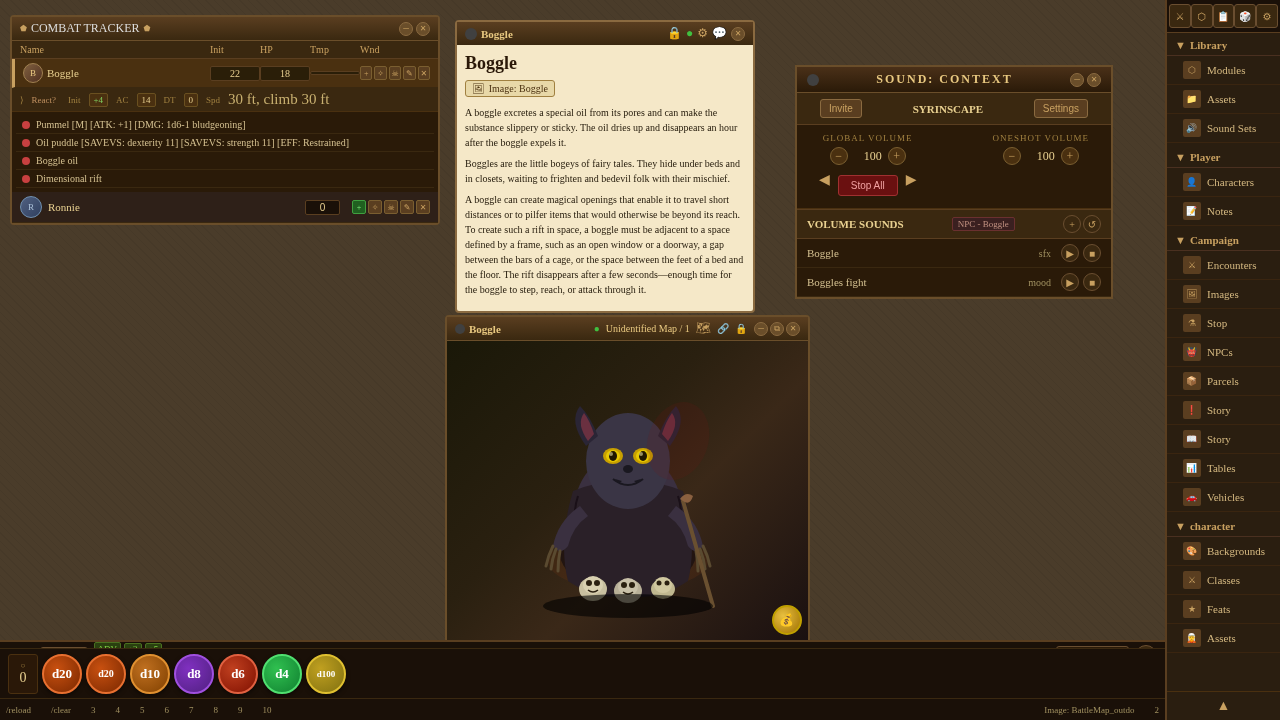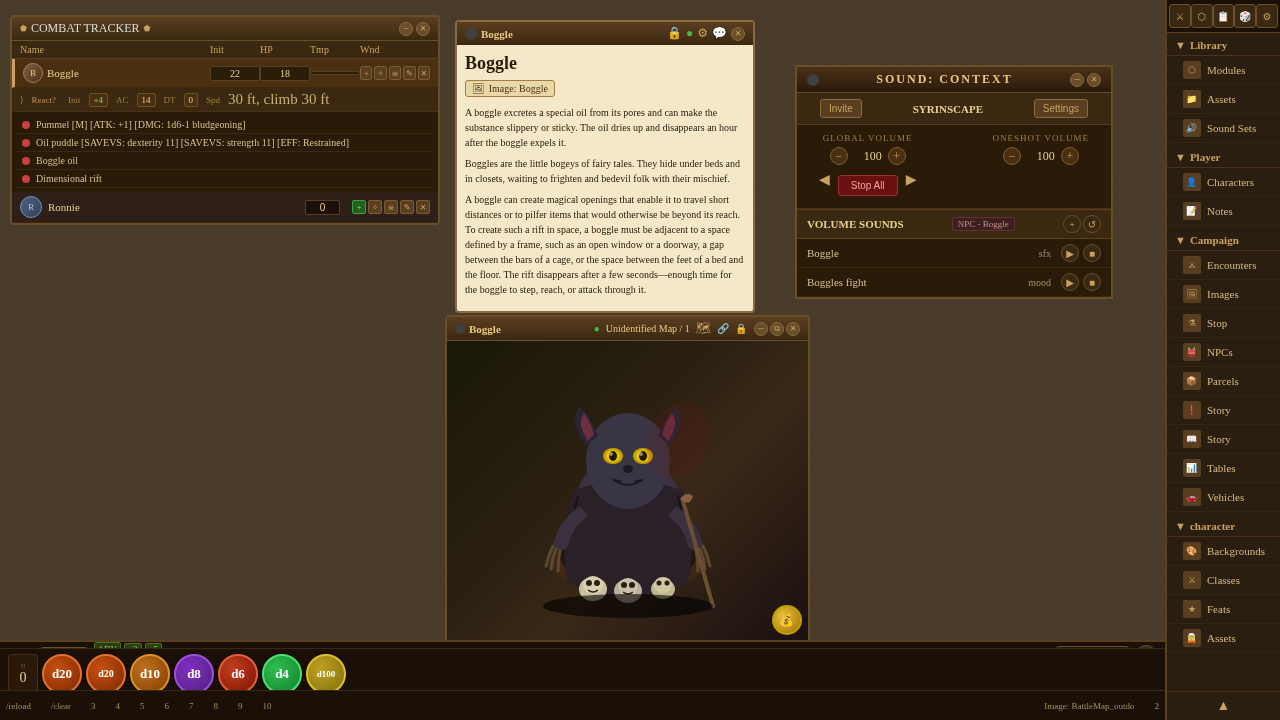--- a/index.html
+++ b/index.html
@@ -494,21 +494,21 @@
     }
 
     .creature-svg {
       width: 220px; height: 260px;
     }
 
     
     .status-bar {
       position: absolute;
       bottom: 0; left: 0; right: 115px;
-      height: 30px;
+      height: 22px;
       background: #1a1008;
       border-top: 1px solid #3a2810;
       display: flex;
       align-items: center;
       font-size: 9px;
       color: #a09060;
       padding: 0 6px;
       gap: 20px;
     }
 

